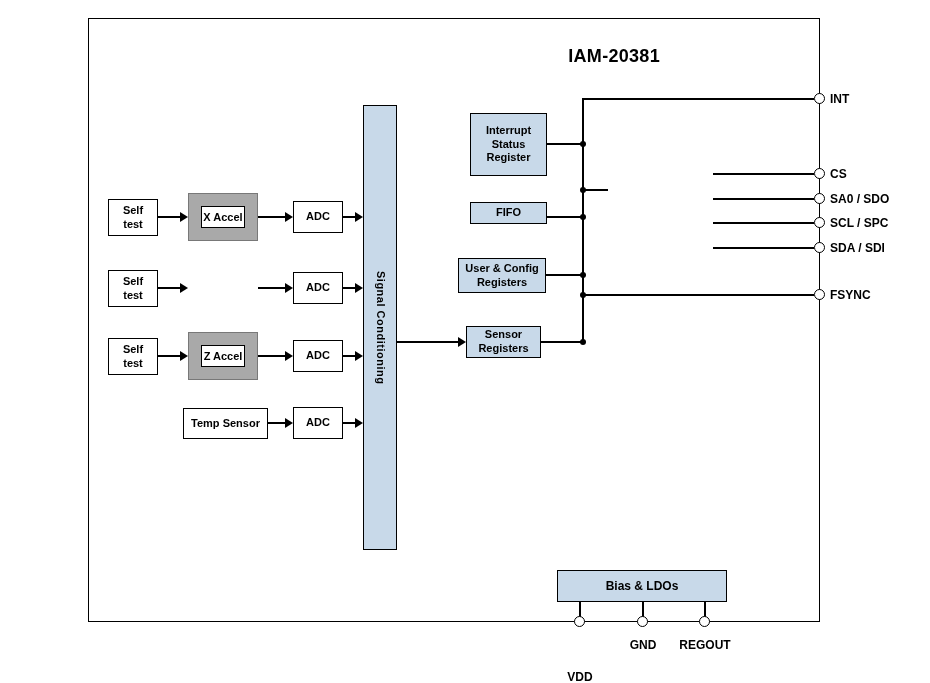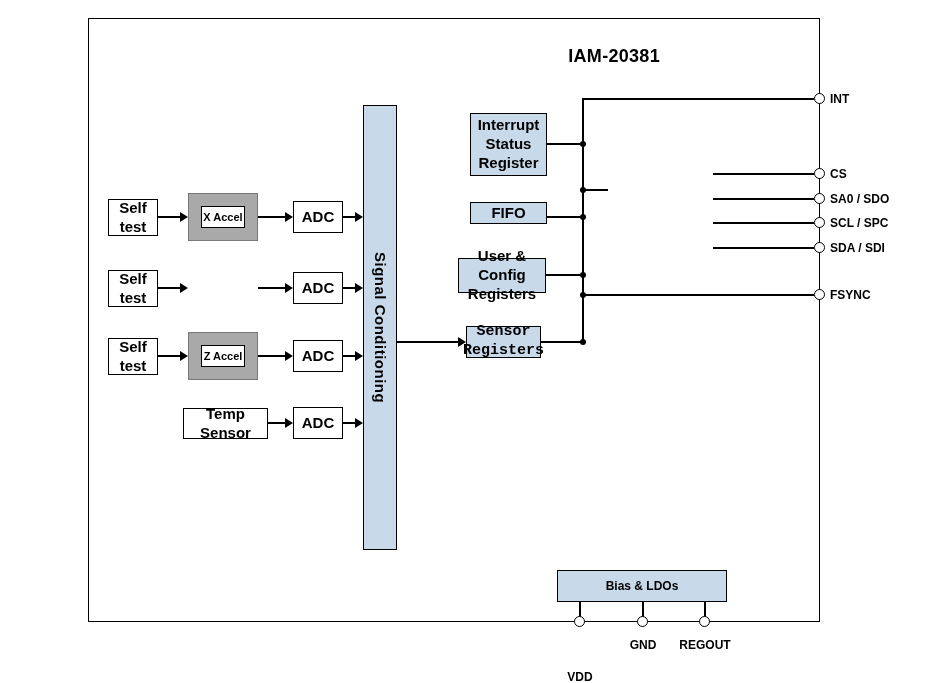--- a/index.html
+++ b/index.html
@@ -6,21 +6,21 @@
   html,body { background:#ffffff; }
   #diagram {
     position:relative; width:930px; height:683px; background:#ffffff;
     font-family:"Liberation Sans", sans-serif; color:#000; overflow:hidden;
   }
   .frame { position:absolute; border:1.5px solid var(--line-color,#000); }
   .title { position:absolute; font-weight:bold; font-size:18px; text-align:right; letter-spacing:0.3px; }
   .blk {
     position:absolute; border:1.4px solid var(--line-color,#000); background:#fff;
     display:flex; align-items:center; justify-content:center; text-align:center;
-    font-weight:bold; font-size:15px; line-height:1.25; white-space:pre-line;
+    font-weight:bold; font-size:11px; line-height:1.25; white-space:pre-line;
   }
   .blue { background:var(--block-fill,#c8d9e9); }
   .accel-frame {
     position:absolute; background:var(--accel-frame,#a9a9a9);
     border:1px solid #787878; padding:12px; display:flex;
   }
   .accel-inner {
     flex:1; background:#fff; border:1.2px solid var(--line-color,#000);
     display:flex; align-items:center; justify-content:center;
     font-weight:bold; font-size:11px;
@@ -125,21 +125,21 @@
   <div class="blk" style="left:183px; top:408px; width:85px; height:31px;">Temp Sensor</div>
 
   <div class="blk blue vtext" style="left:363px; top:105px; width:34px; height:445px;">Signal Conditioning</div>
 
   <div class="blk blue" style="left:470px; top:113px; width:77px; height:63px;">Interrupt
 Status
 Register</div>
   <div class="blk blue" style="left:470px; top:202px; width:77px; height:22px;">FIFO</div>
   <div class="blk blue" style="left:458px; top:258px; width:88px; height:35px;">User &amp; Config
 Registers</div>
-  <div class="blk blue" style="left:466px; top:326px; width:75px; height:32px;font-family:Liberation Mono, monospace;">Sensor
+  <div class="blk blue" style="left:466px; top:326px; width:75px; height:32px;">Sensor
 Registers</div>
 
 
   <div class="blk blue" style="left:557px; top:570px; width:170px; height:32px; font-size:12px;">Bias &amp; LDOs</div>
 
   <div class="pin" style="left:814px; top:93px;"></div>
   <div class="pin" style="left:814px; top:168px;"></div>
   <div class="pin" style="left:814px; top:193px;"></div>
   <div class="pin" style="left:814px; top:217px;"></div>
   <div class="pin" style="left:814px; top:242px;"></div>

